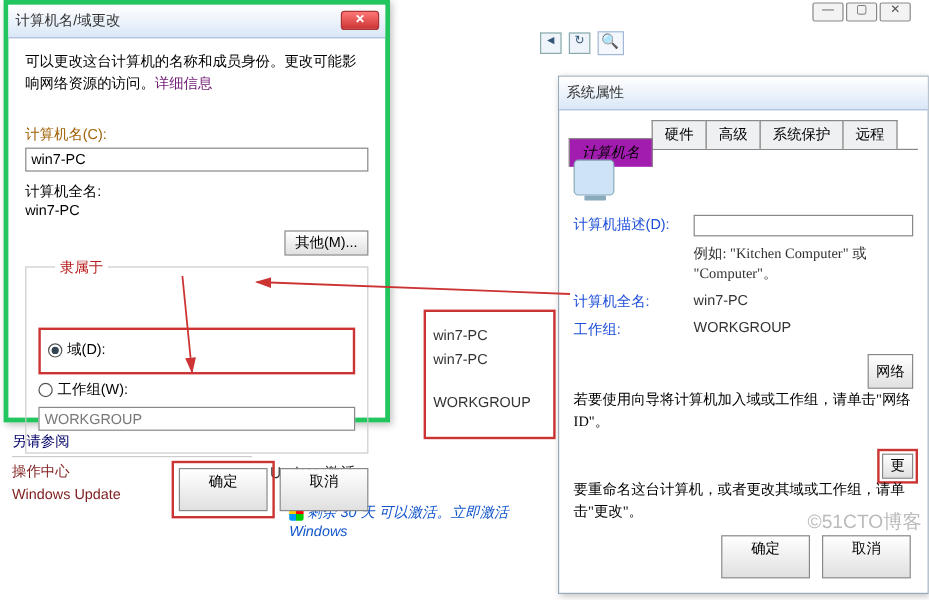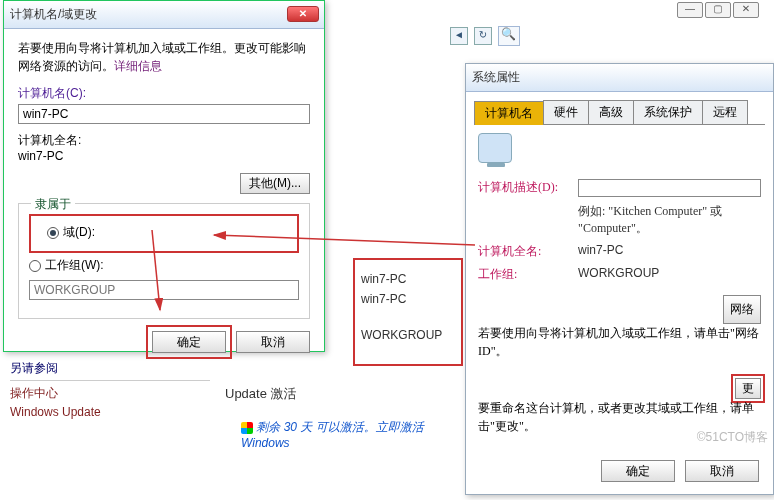--- a/index.html
+++ b/index.html
@@ -28,60 +28,60 @@
 .center-info { position: absolute; left: 225px; top: 150px; width: 250px; color: #333; }
 .center-info .row { margin: 3px 0; }
 .center-info .link { color: #1155cc; }
 
 .center-box { position: absolute; left: 353px; top: 258px; width: 110px; height: 108px; border: 2px solid #c33; padding: 6px; color: #333; }
 .center-box div { margin: 6px 0; }
 .center-labels { position: absolute; left: 225px; top: 258px; width: 120px; color: #333; }
 .center-labels div { margin: 6px 0; }
 
 
-.dlg-left { position: absolute; left: 3px; top: 0; width: 322px; height: 352px; background: #fff; border: 1px solid #22c55e; box-shadow: 2px 2px 6px rgba(0,0,0,.25); }
+.dlg-left { position: absolute; left: 3px; top: 0; width: 322px; height: 352px; background: #fff; border: 4px solid #22c55e; box-shadow: 2px 2px 6px rgba(0,0,0,.25); }
 .dlg-title { height: 28px; background: linear-gradient(#fff,#d9e7f7); border-bottom: 1px solid #a3b8d6; display: flex; align-items: center; padding: 0 6px; color: #333; }
 .dlg-close { position: absolute; right: 5px; top: 5px; width: 32px; height: 16px; background: linear-gradient(#f77,#c33); border: 1px solid #a33; border-radius: 3px; color: #fff; text-align: center; line-height: 13px; font-size: 10px; font-weight: bold; }
 .dlg-body { padding: 10px 14px; }
 .intro { color: #000; line-height: 1.5; }
 .intro .lnk { color: #701a75; }
-.field-label { margin-top: 10px; color: #4c1d95; }
+.field-label { margin-top: 26px; color: #a16207; }
 .text-input { width: 100%; height: 20px; border: 1px solid #888; padding: 0 4px; margin-top: 2px; }
 .full-name { margin-top: 8px; }
 .btn-other { float: right; margin-top: 10px; border: 1px solid #888; background: linear-gradient(#fff,#e0e0e0); padding: 1px 8px; }
 .group-box { position: relative; clear: both; margin-top: 40px; border: 1px solid #ccc; padding: 10px 10px 12px 10px; }
-.group-title { position: absolute; top: -8px; left: 12px; background: #fff; padding: 0 4px; color: #14532d; }
+.group-title { position: absolute; top: -8px; left: 24px; background: #fff; padding: 0 4px; color: #b91c1c; }
 .radio-row { display: flex; align-items: center; margin: 4px 0; }
 .radio { width: 12px; height: 12px; border: 1px solid #555; border-radius: 50%; margin-right: 4px; position: relative; }
 .radio.checked::after { content:""; position:absolute; left:2px; top:2px; width:6px;height:6px;background:#345;border-radius:50%; }
 .grp-input { width: 100%; height: 20px; border: 1px solid #888; margin: 2px 0 6px 0; padding: 0 4px; }
 .grp-input.ro { color: #777; }
-.domain-wrap { border: 2px solid #c33; padding: 4px 6px 6px 16px; margin-bottom: 4px; }
+.domain-wrap { border: 2px solid #c33; padding: 4px 6px 6px 6px; margin-bottom: 4px; margin-top: 40px; }
 .dlg-btns { display: flex; justify-content: flex-end; gap: 10px; margin-top: 12px; }
-.push-btn { border: 1px solid #888; background: linear-gradient(#fff,#e0e0e0); width: 74px; height: 22px; text-align: center; line-height: 20px; }
+.push-btn { border: 1px solid #888; background: linear-gradient(#fff,#e0e0e0); width: 74px; height: 36px; text-align: center; line-height: 20px; }
 .ok-hi { outline: 2px solid #c33; outline-offset: 4px; }
 
 
 .dlg-right { position: absolute; left: 465px; top: 63px; width: 309px; height: 432px; background: #fff; border: 1px solid #9ab; box-shadow: 2px 2px 6px rgba(0,0,0,.25); }
 .tabs { display: flex; border-bottom: 1px solid #888; margin: 8px 8px 0 8px; }
 .tab { padding: 3px 10px; border: 1px solid #888; border-bottom: none; margin-right: -1px; background: #eef0f2; }
-.tab.active { background: #eab308; position: relative; top: 1px; }
+.tab.active { background: #a21caf; position: relative; top: 15px; font-style: italic; }
 .r-body { padding: 8px 12px; }
 .pc-icon { width: 34px; height: 30px; background: #cfe3f6; border: 1px solid #8ab; border-radius: 4px; float: left; margin-right: 8px; position: relative; }
 .pc-icon::after{content:"";position:absolute;bottom:-5px;left:8px;width:18px;height:4px;background:#8ab;border-radius:1px;}
 .r-text { overflow: hidden; line-height: 1.5; font-family: SimSun; }
 .r-row { display: flex; margin: 6px 0; font-family: SimSun; }
-.r-row .lbl { width: 100px; color: #be185d; font-family: Liberation Serif, serif; }
+.r-row .lbl { width: 100px; color: #1d4ed8; }
 .r-row .val { flex: 1; color: #333; }
 .eg { color: #333; margin-left: 100px; font-family: SimSun; }
 .r-btn { float: right; border: 1px solid #888; background: linear-gradient(#fff,#e0e0e0); padding: 1px 6px; outline: 2px solid #c33; outline-offset: 2px; margin-top: 4px;}
 .r-btn-net { float: right; border: 1px solid #888; background: linear-gradient(#fff,#e0e0e0); padding: 5px 6px; margin-top: -2px; }
 .r-note { clear: both; font-family: SimSun; line-height:1.5; margin-top: 6px; }
 .r-footer { display: flex; justify-content: flex-end; gap: 10px; padding: 0 14px 12px 0; }
-.watermark { position: absolute; right: 6px; bottom: 54px; color: #bbb; font-size: 12px; transform: rotate(0deg); }
+.watermark { position: absolute; right: 6px; bottom: 54px; color: #bbb; font-size: 16px; transform: rotate(0deg); }
 
 
 svg.arrows { position: absolute; left:0; top:0; width: 774px; height: 500px; pointer-events: none; }
 </style>
 </head>
 <body>
 
 <div class="win-controls">
   <div class="win-btn">—</div>
   <div class="win-btn">▢</div>
@@ -126,21 +126,21 @@
   <div class="act-link"><span class="shield"></span> <span>剩余 30 天 可以激活。立即激活 Windows</span></div>
 </div>
 
 <div class="dlg-left">
   <div class="dlg-title">
     <span>计算机名/域更改</span>
     <div class="dlg-close">✕</div>
   </div>
   <div class="dlg-body">
     <div class="intro">
-      <span>若要使用向导将计算机加入域或工作组。更改可能影响网络资源的访问。</span><span class="lnk">详细信息</span>
+      <span>可以更改这台计算机的名称和成员身份。更改可能影响网络资源的访问。</span><span class="lnk">详细信息</span>
     </div>
     <div class="field-label">计算机名(C):</div>
     <input class="text-input" value="win7-PC" style="">
     <div class="full-name">
       <div>计算机全名:</div>
       <div>win7-PC</div>
     </div>
     <button class="btn-other">其他(M)...</button>
 
     <div class="group-box">

